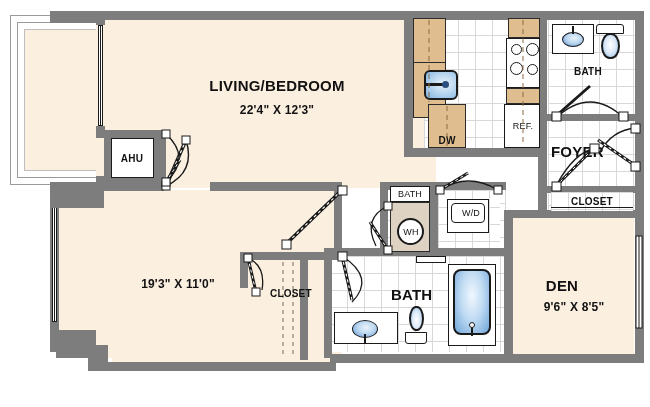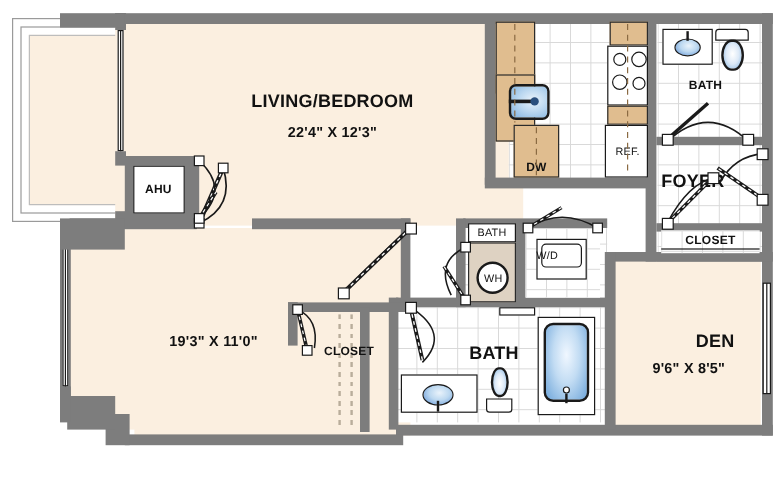--- a/index.html
+++ b/index.html
@@ -160,21 +160,21 @@
 
   <div class="rect white outline" style="left:390px;top:186px;width:40px;height:16px;"></div>
   <div class="lbl tag-sm ctr" style="left:410px;top:194px;">BATH</div>
   <div class="rect closetfill" style="left:390px;top:202px;width:40px;height:50px;"></div>
   <div class="circle white outline" style="left:397px;top:218px;width:27px;height:27px;border-width:2px;"></div>
   <div class="lbl tag-sm ctr" style="left:411px;top:232px;">WH</div>
 
   <div class="rect tile tilegrid" style="left:438px;top:190px;width:62px;height:58px;"></div>
   <div class="rect appl" style="left:447px;top:199px;width:42px;height:34px;"></div>
   <div class="rect outline" style="left:451px;top:203px;width:34px;height:20px;border-radius:4px;"></div>
-  <div class="lbl tag-sm ctr" style="left:456px;top:213px;">W/D</div>
+  <div class="lbl tag-sm ctr" style="left:471px;top:213px;">W/D</div>
 
   <div class="rect appl" style="left:334px;top:312px;width:64px;height:32px;"></div>
   <div class="circle" style="left:352px;top:320px;width:26px;height:18px;
               background:radial-gradient(ellipse at 55% 40%,#eaf3fb 0%,#bcd8f0 45%,#5b8fd4 100%);border:1px solid #1a1a1a;"></div>
   <div class="rect thin" style="left:364px;top:334px;width:2px;height:9px;"></div>
 
   <div class="rect appl" style="left:405px;top:332px;width:22px;height:12px;border-radius:0 0 3px 3px;"></div>
   <div class="rect" style="left:409px;top:306px;width:15px;height:25px;border-radius:50%/55%;border:2px solid #1a1a1a;
               background:radial-gradient(ellipse at 50% 55%,#ffffff 0%,#dce9f7 50%,#7fb2e0 100%);"></div>
 
@@ -185,21 +185,21 @@
   <div class="rect thin" style="left:471px;top:328px;width:2px;height:8px;"></div>
 
   <div class="rect appl" style="left:416px;top:256px;width:30px;height:7px;"></div>
   <div class="lbl room-title" style="left:391px;top:286px;">BATH</div>
 
   <div class="lbl room-title ctr" style="left:277px;top:85px;">LIVING/BEDROOM</div>
   <div class="lbl room-dim ctr" style="left:277px;top:110px;">22'4" X 12'3"</div>
 
   <div class="lbl room-dim ctr" style="left:178px;top:284px;">19'3" X 11'0"</div>
 
-  <div class="lbl room-title ctr" style="left:596px;top:285px;text-align:right;">DEN</div>
+  <div class="lbl room-title ctr" style="left:562px;top:285px;text-align:right;">DEN</div>
   <div class="lbl room-dim ctr" style="left:574px;top:307px;">9'6" X 8'5"</div>
 
   <div class="lbl tag" style="left:270px;top:288px;">CLOSET</div>
 
   <svg class="ov" viewBox="0 0 650 407">
 
     <g>
       <path d="M166,186 Q196,172 186,140" fill="none" stroke="#1a1a1a" stroke-width="1.4"></path>
       <line x1="166" y1="186" x2="186" y2="140" stroke="#1a1a1a" stroke-width="3.5"></line>
       <line x1="166" y1="186" x2="186" y2="140" stroke="#ffffff" stroke-width="1.2" stroke-dasharray="3 3"></line>

